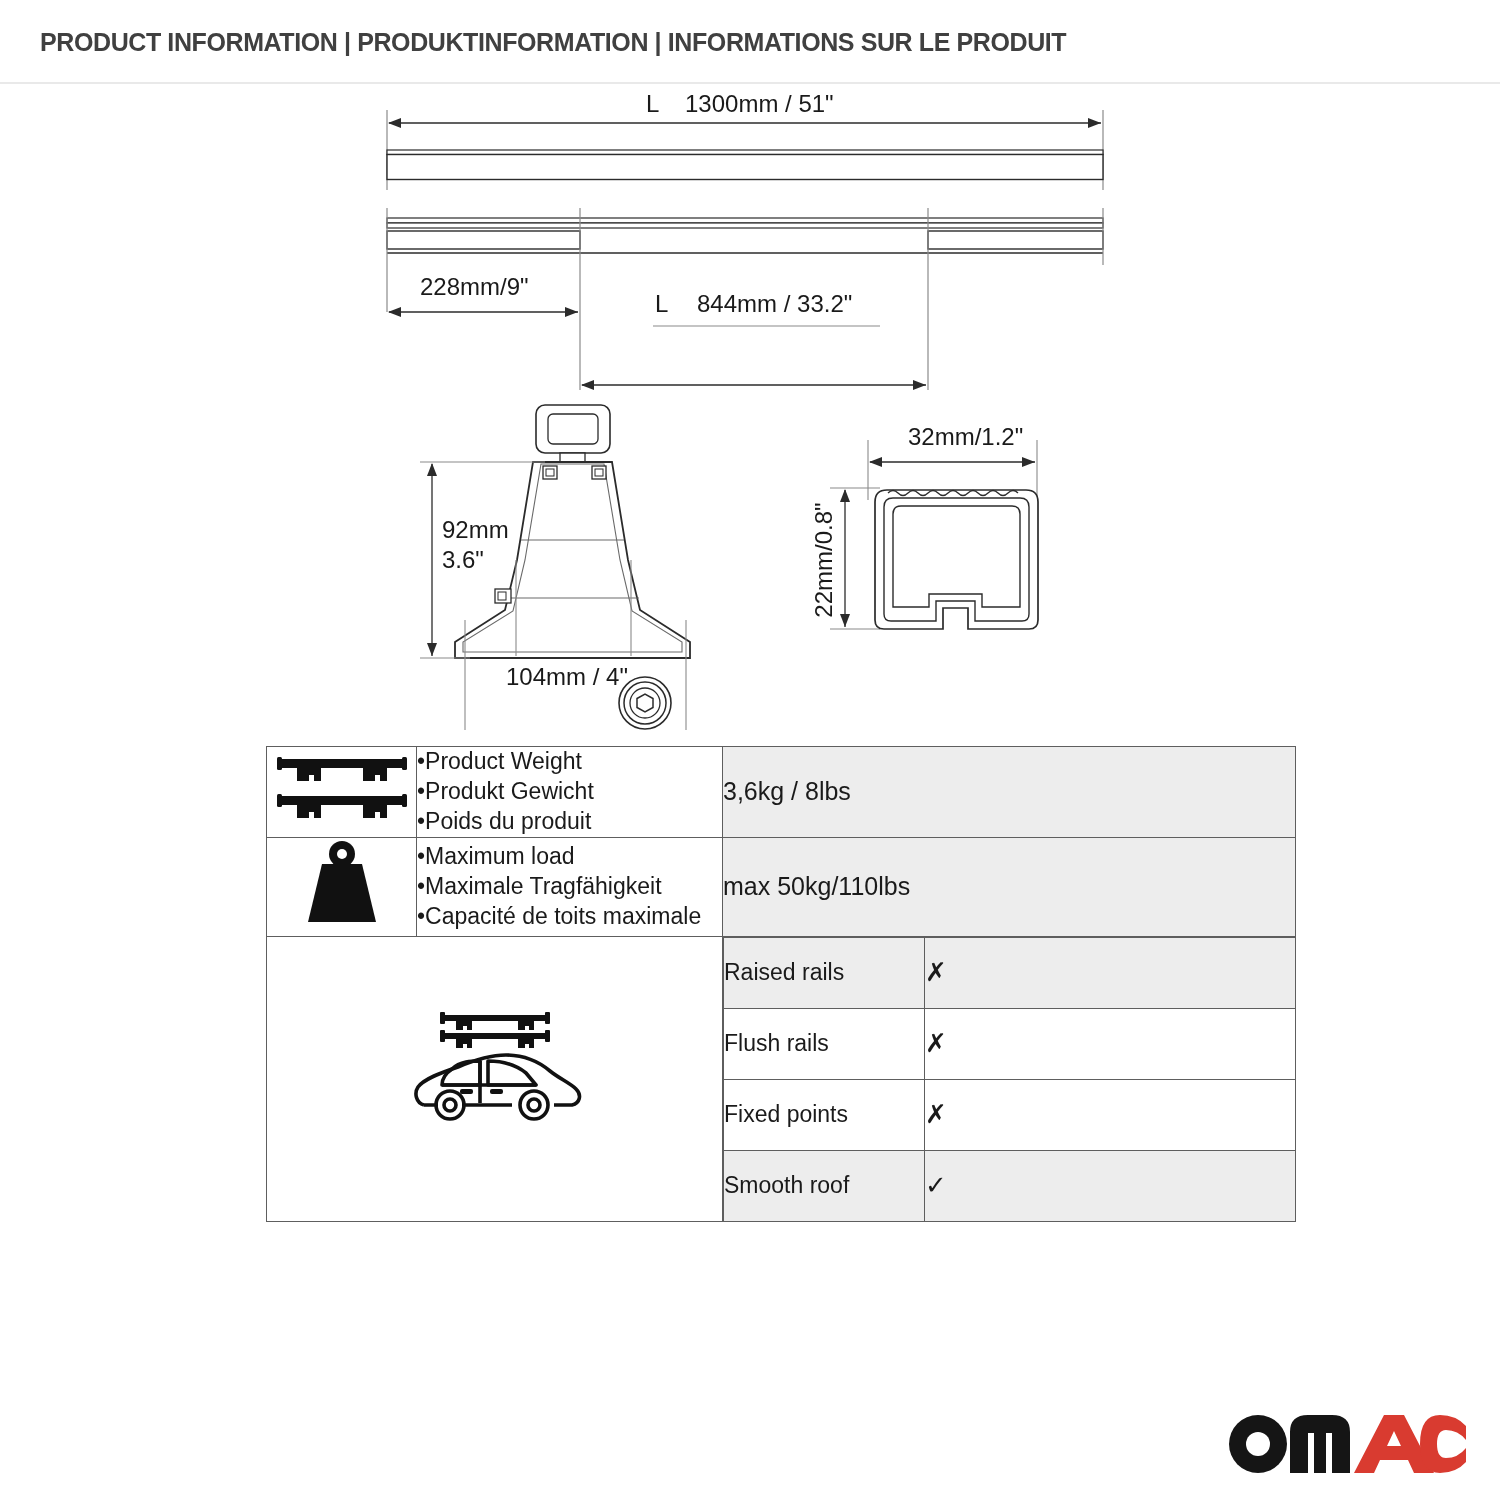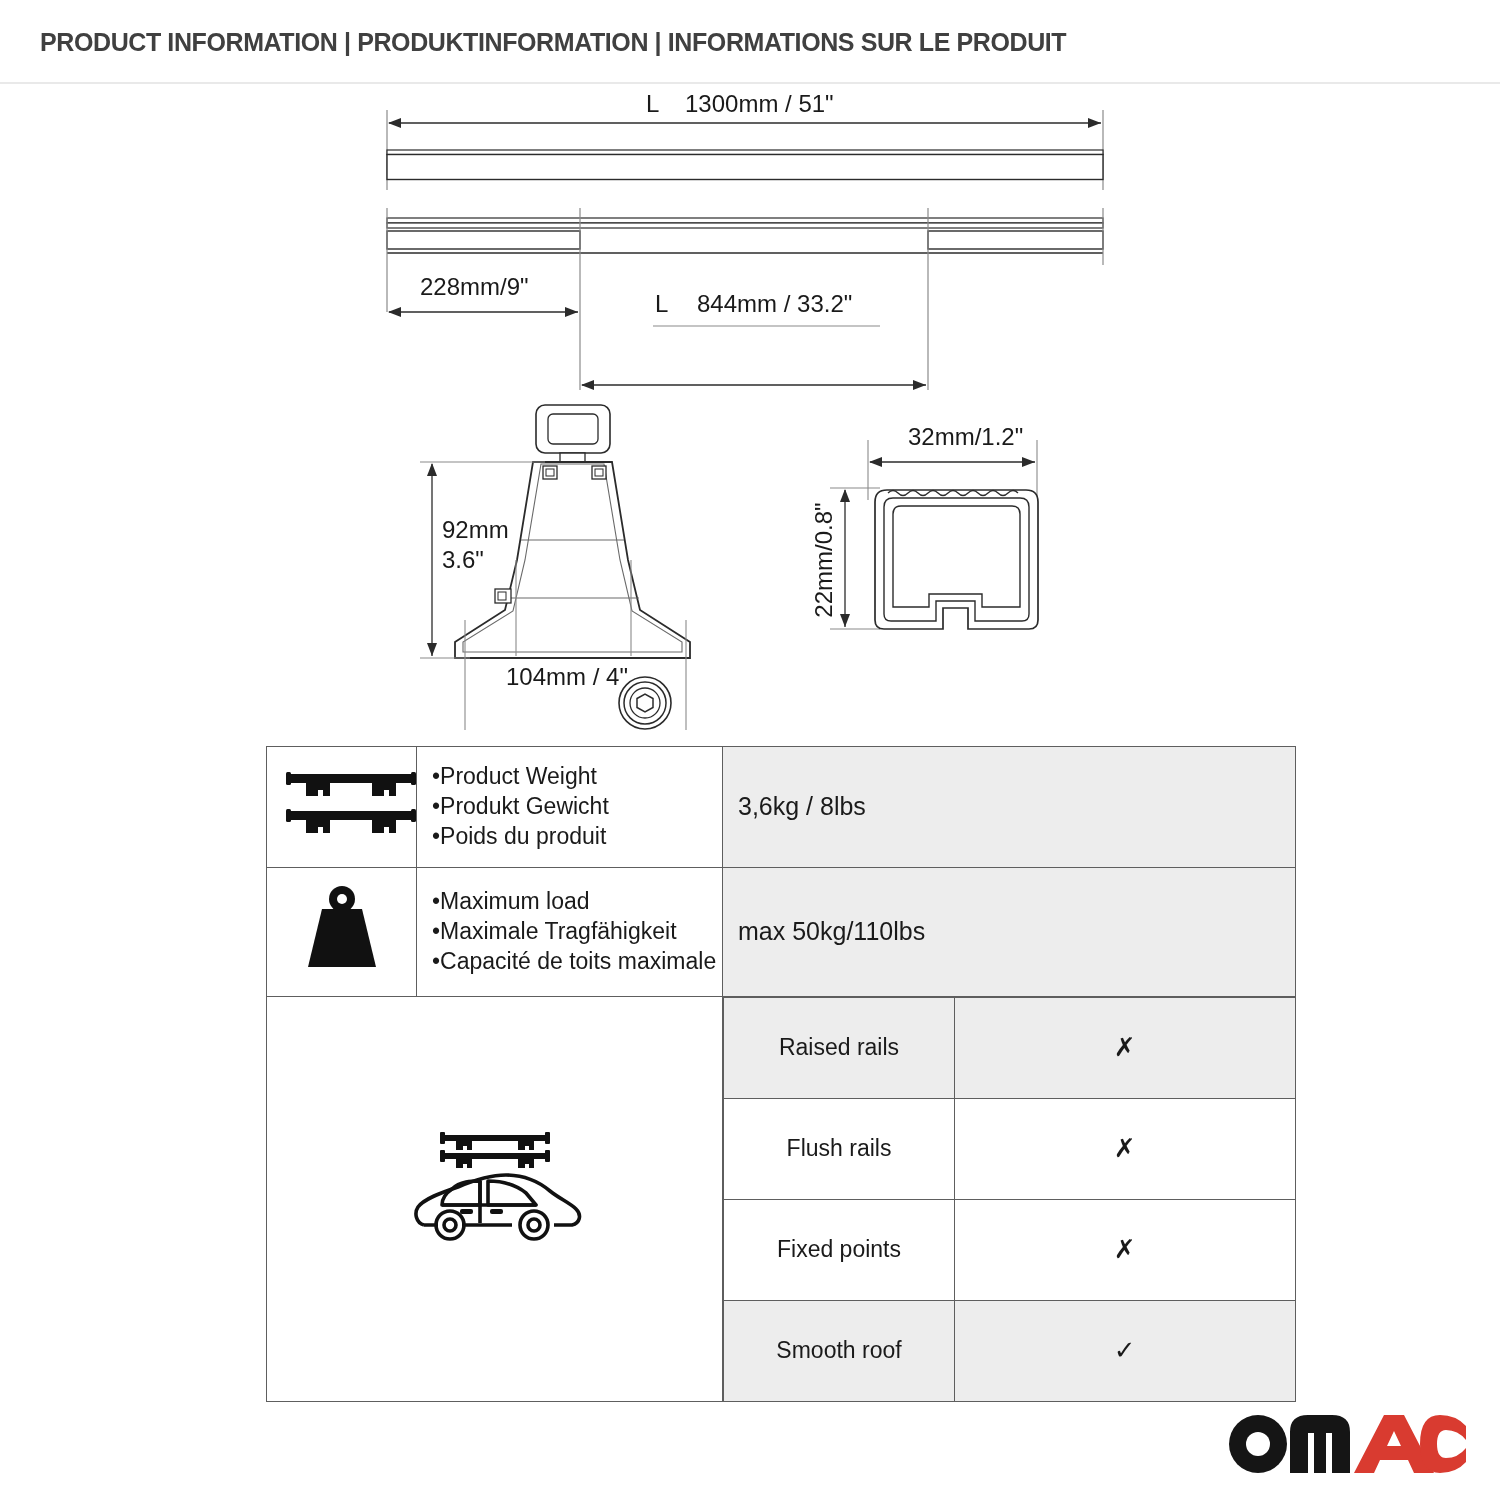--- a/index.html
+++ b/index.html
@@ -53,21 +53,21 @@
     position: absolute;
     left: 266px;
     top: 746px;
     width: 1029px;
     border-collapse: collapse;
     table-layout: fixed;
     font-size: 23px;
   }
   #spec-table td {
     border: 1px solid #5e5e5e;
-    padding: 15px;
+    padding: 0;
     vertical-align: middle;
     background: #ffffff;
   }
   .shaded { background: #ededed !important; }
 
   .cell-icon {
     width: 150px;
     text-align: center;
     padding: 6px 2px;
   }
@@ -101,21 +101,20 @@
   .nested-wrap { padding: 0 !important; border: none !important; }
   table.roof-types {
     width: 100%;
     border-collapse: collapse;
     table-layout: fixed;
   }
   table.roof-types td {
     border: 1px solid #5e5e5e;
     height: 70px;
     font-size: 23px;
-    text-align: center;
   }
   td.rt-name { width: 200px; padding-left: 14px; }
   td.rt-mark { padding-left: 16px; }
 
   .roof-left-inner {
     text-align: center;
     padding: 10px 8px 16px 8px;
   }
   .roof-left-text {
     text-align: left;

